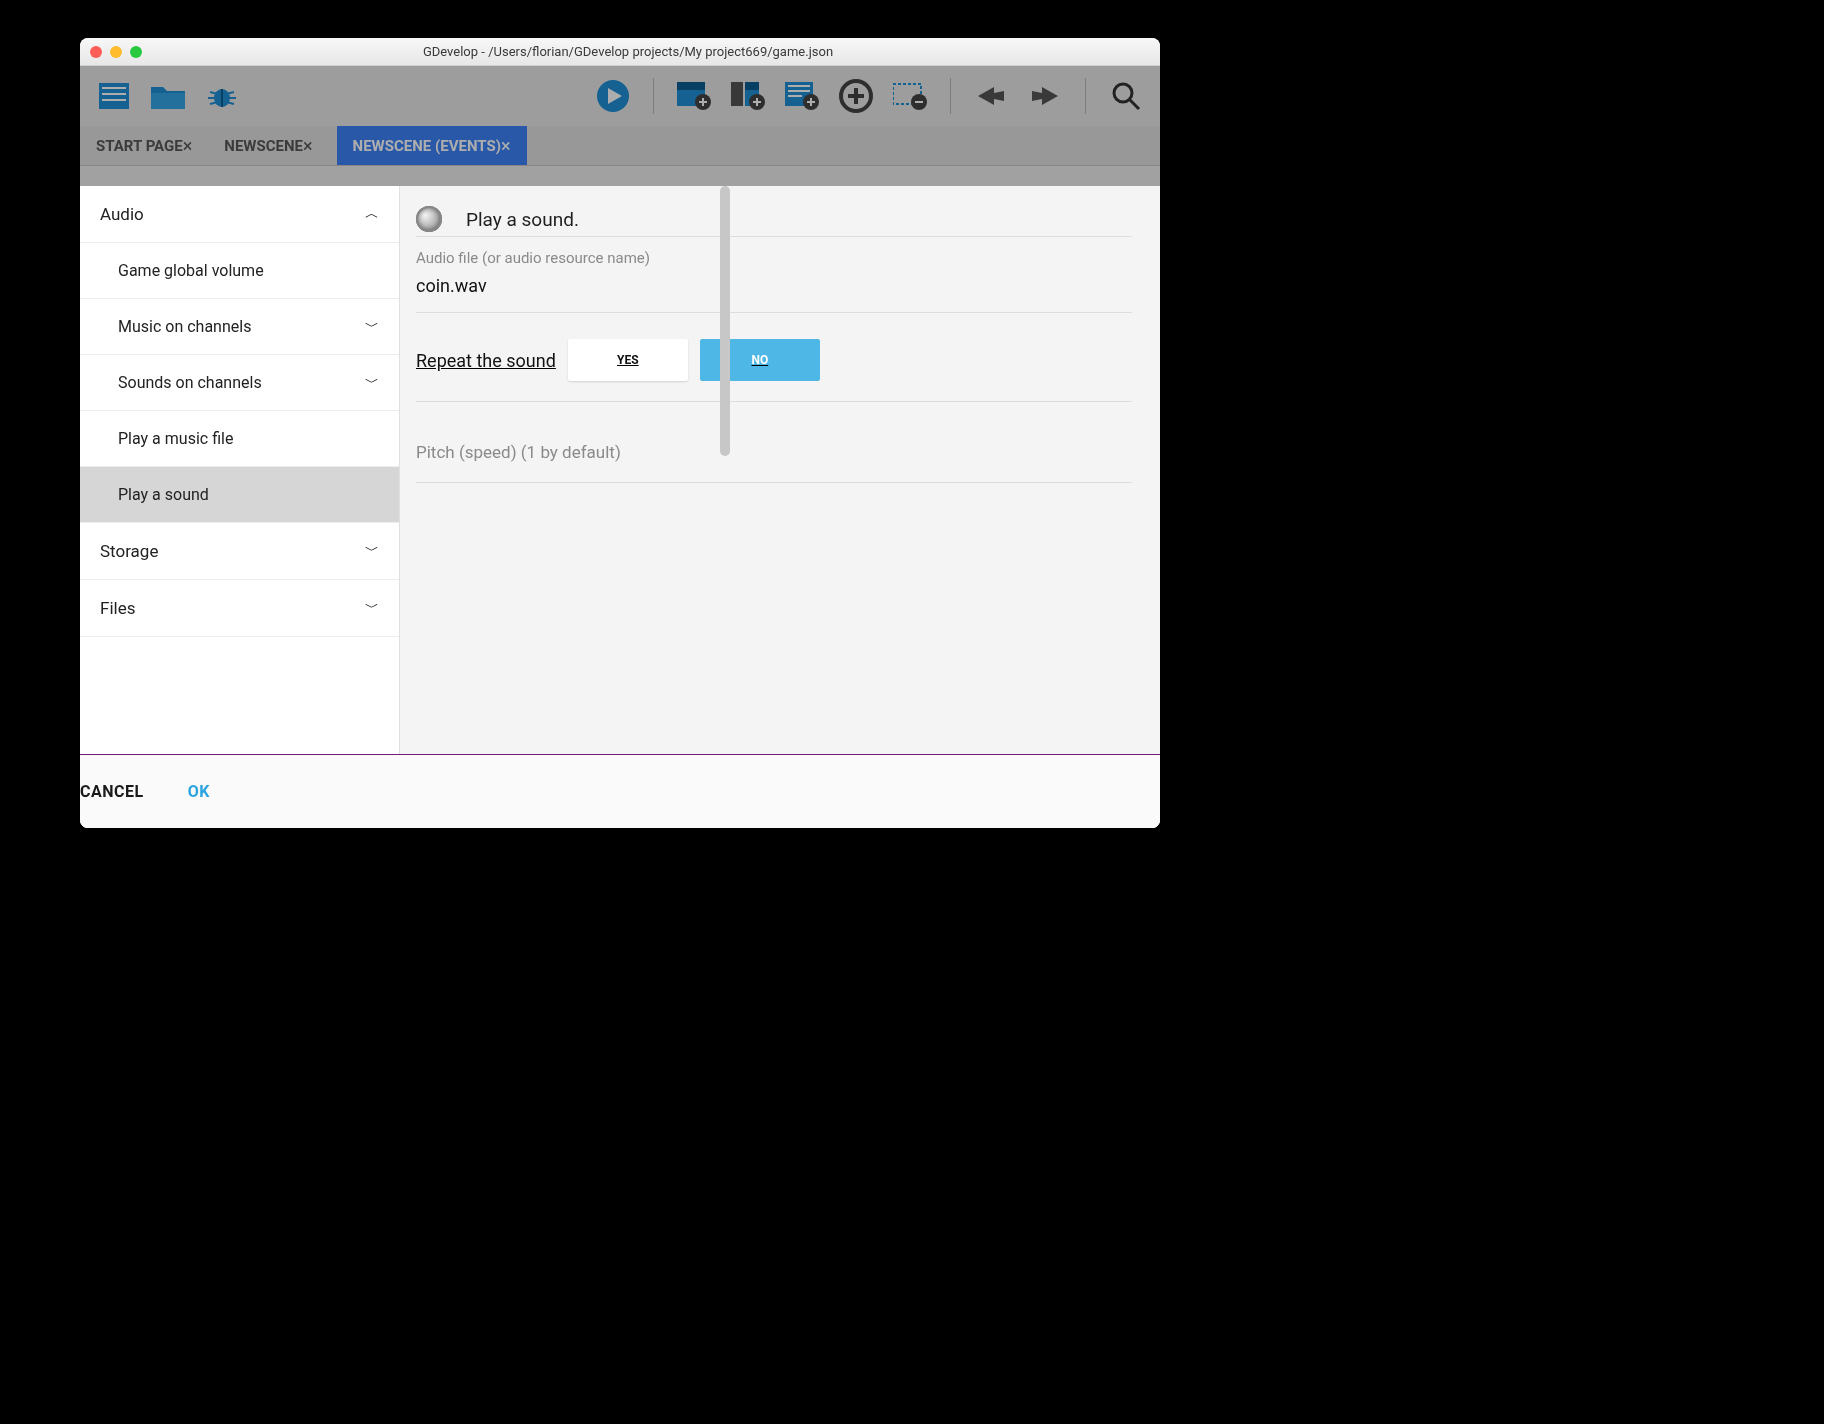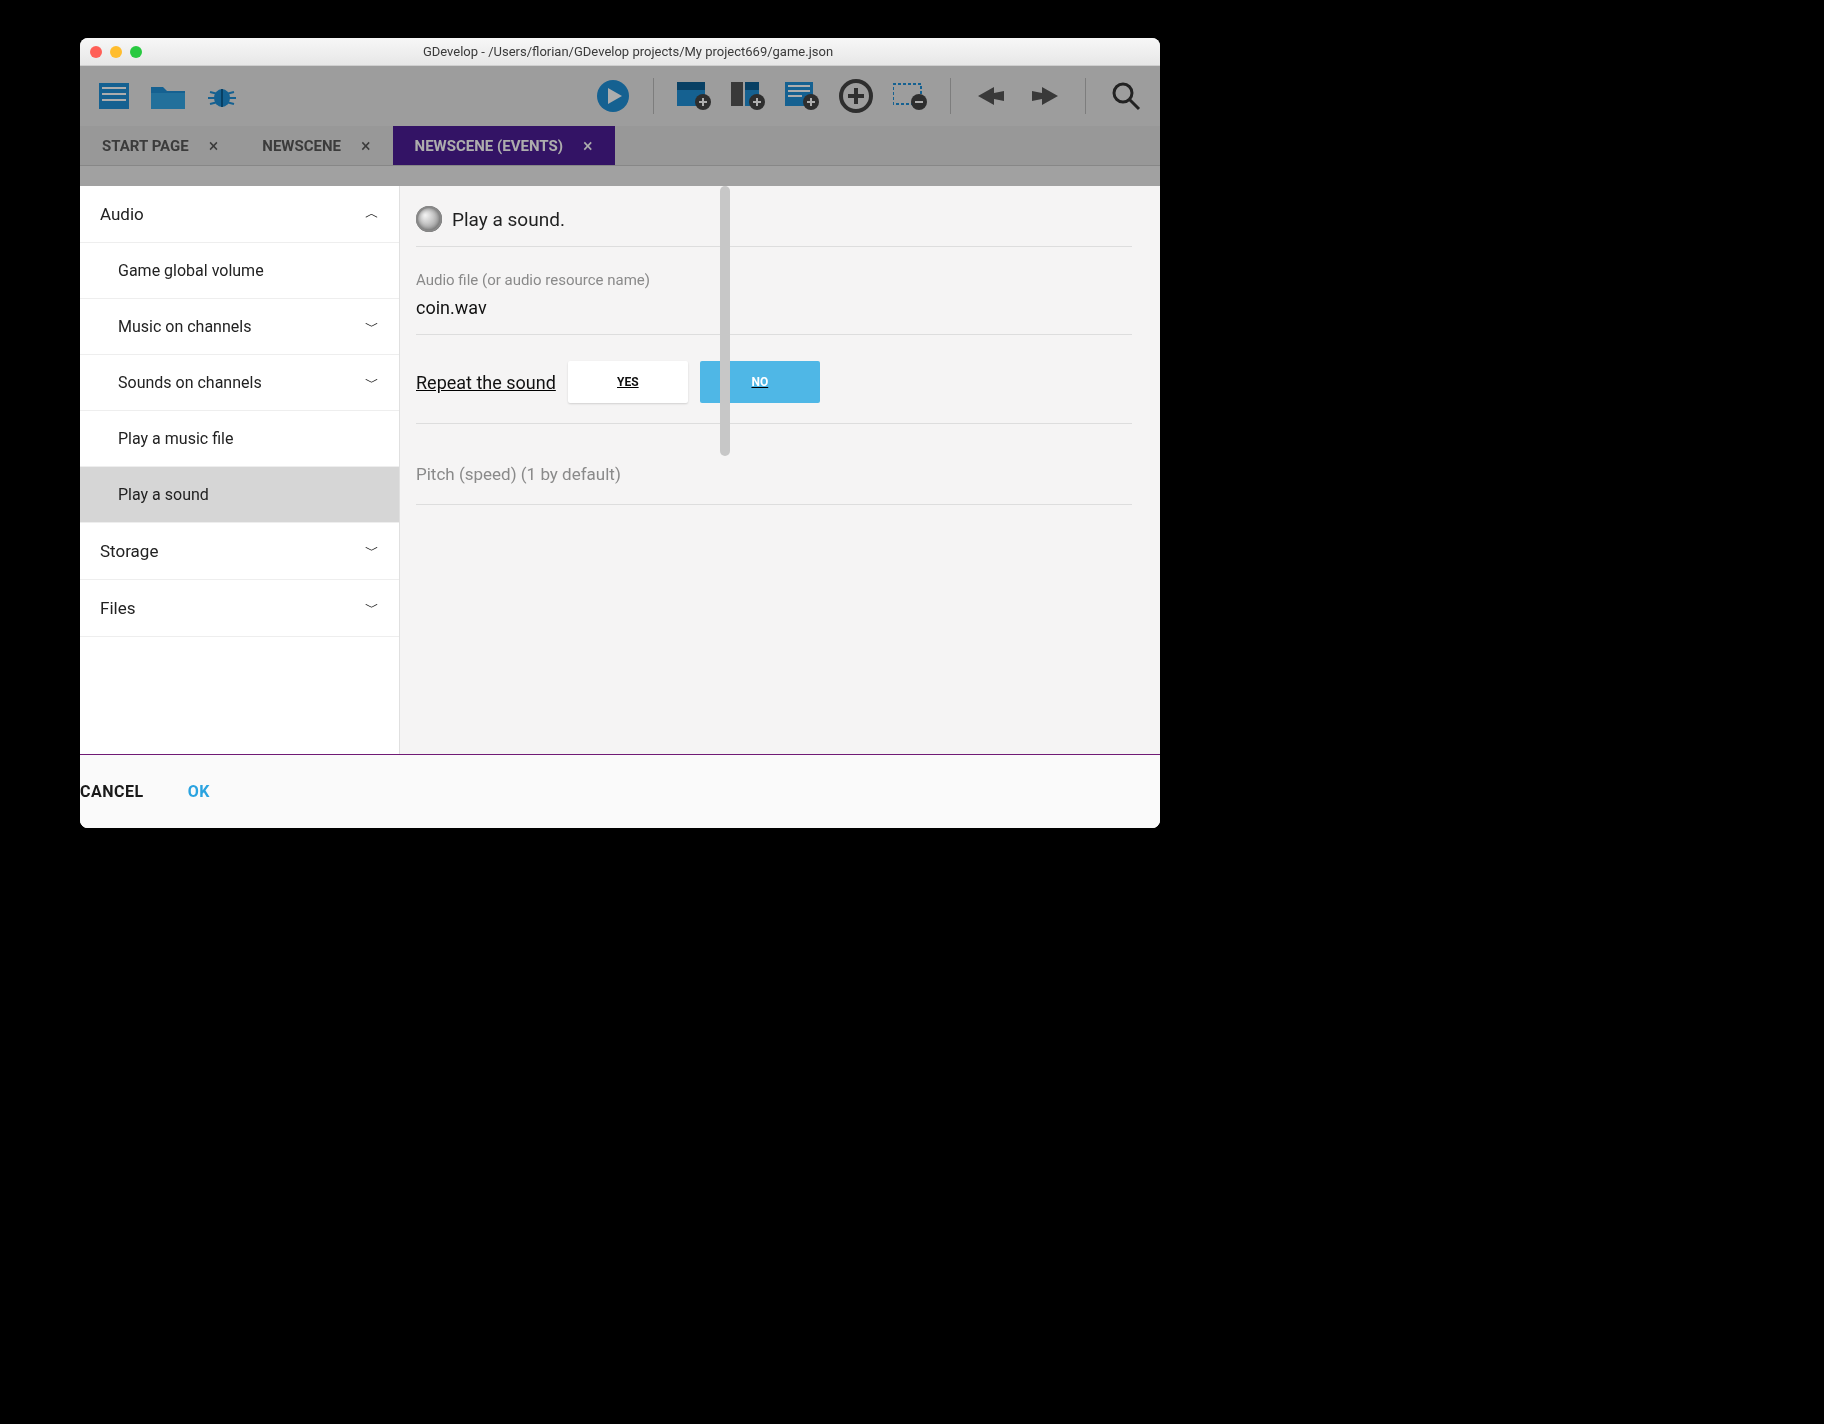--- a/index.html
+++ b/index.html
@@ -35,22 +35,22 @@
   }
   .toolbar-left, .toolbar-right { display: flex; align-items: center; gap: 18px; }
   .tb-btn { width: 36px; height: 36px; display: flex; align-items: center; justify-content: center; cursor: pointer; }
   .tb-sep { width: 1px; height: 36px; background: #b8b8b8; margin: 0 4px; }
   .tabs {
     height: 40px;
     background: #e1e1e1;
     display: flex; align-items: stretch;
     border-bottom: 1px solid #c8c8c8;
   }
-  .tab { display: flex; align-items: center; gap: 20px; padding: 0 22px; font-weight: 700; font-size: 15px; color: #585858; }
-  .tab.active { background: #4c1d95; color: #fff; }
+  .tab { display: flex; align-items: center; padding: 0 16px; font-weight: 700; font-size: 15px; color: #585858; }
+  .tab.active { background: #3b82f6; color: #fff; margin-left: 8px; }
   .tab .x { font-weight: 400; font-size: 18px; cursor: pointer; }
   
   .scrim {
     position: absolute; left: 0; right: 0; top: 28px; bottom: 0;
     background: rgba(0,0,0,0.32);
   }
   .dialog {
     position: absolute;
     left: 0px; right: 0px; top: 148px; bottom: 0;
     background: #fafafa;
@@ -65,21 +65,21 @@
   .cat {
     display: flex; align-items: center; justify-content: space-between;
     padding: 18px 20px; font-size: 17px; color: #222;
     border-bottom: 1px solid #eee; cursor: pointer;
   }
   .cat.sub { padding-left: 38px; font-size: 16px; }
   .cat.selected { background: #d6d6d6; }
   .chev { font-size: 14px; }
   .pane { flex: 1; display: flex; flex-direction: column; background: #f5f4f4; position: relative; }
   .pane-inner { padding: 20px 28px 10px 16px; }
-  .pane-header { display: flex; align-items: center; gap: 10px; padding-bottom: 14px; border-bottom: 1px solid #ddd; margin-bottom: 24px; }
+  .pane-header { display: flex; align-items: center; gap: 24px; padding-bottom: 4px; border-bottom: 1px solid #ddd; margin-bottom: 12px; }
   .speaker-icon {
     width: 26px; height: 26px; border-radius: 50%;
     background: radial-gradient(circle at 35% 35%, #f5f5f5, #aaa 60%, #666);
     box-shadow: inset 0 0 0 2px #888, inset 0 0 6px #333;
   }
   .pane-title { font-size: 19px; color: #1f1f1f; }
   .field-label { font-size: 15px; color: #8a8a8a; margin-bottom: 6px; }
   .field-value { font-size: 18px; color: #111; padding: 2px 0 16px 0; border-bottom: 1px solid #ddd; }
   .field-row { display: flex; align-items: center; gap: 12px; margin-top: 26px; padding-bottom: 20px; border-bottom: 1px solid #ddd; text-decoration: underline; }
   .field-row .lbl { font-size: 18px; color: #111; }

